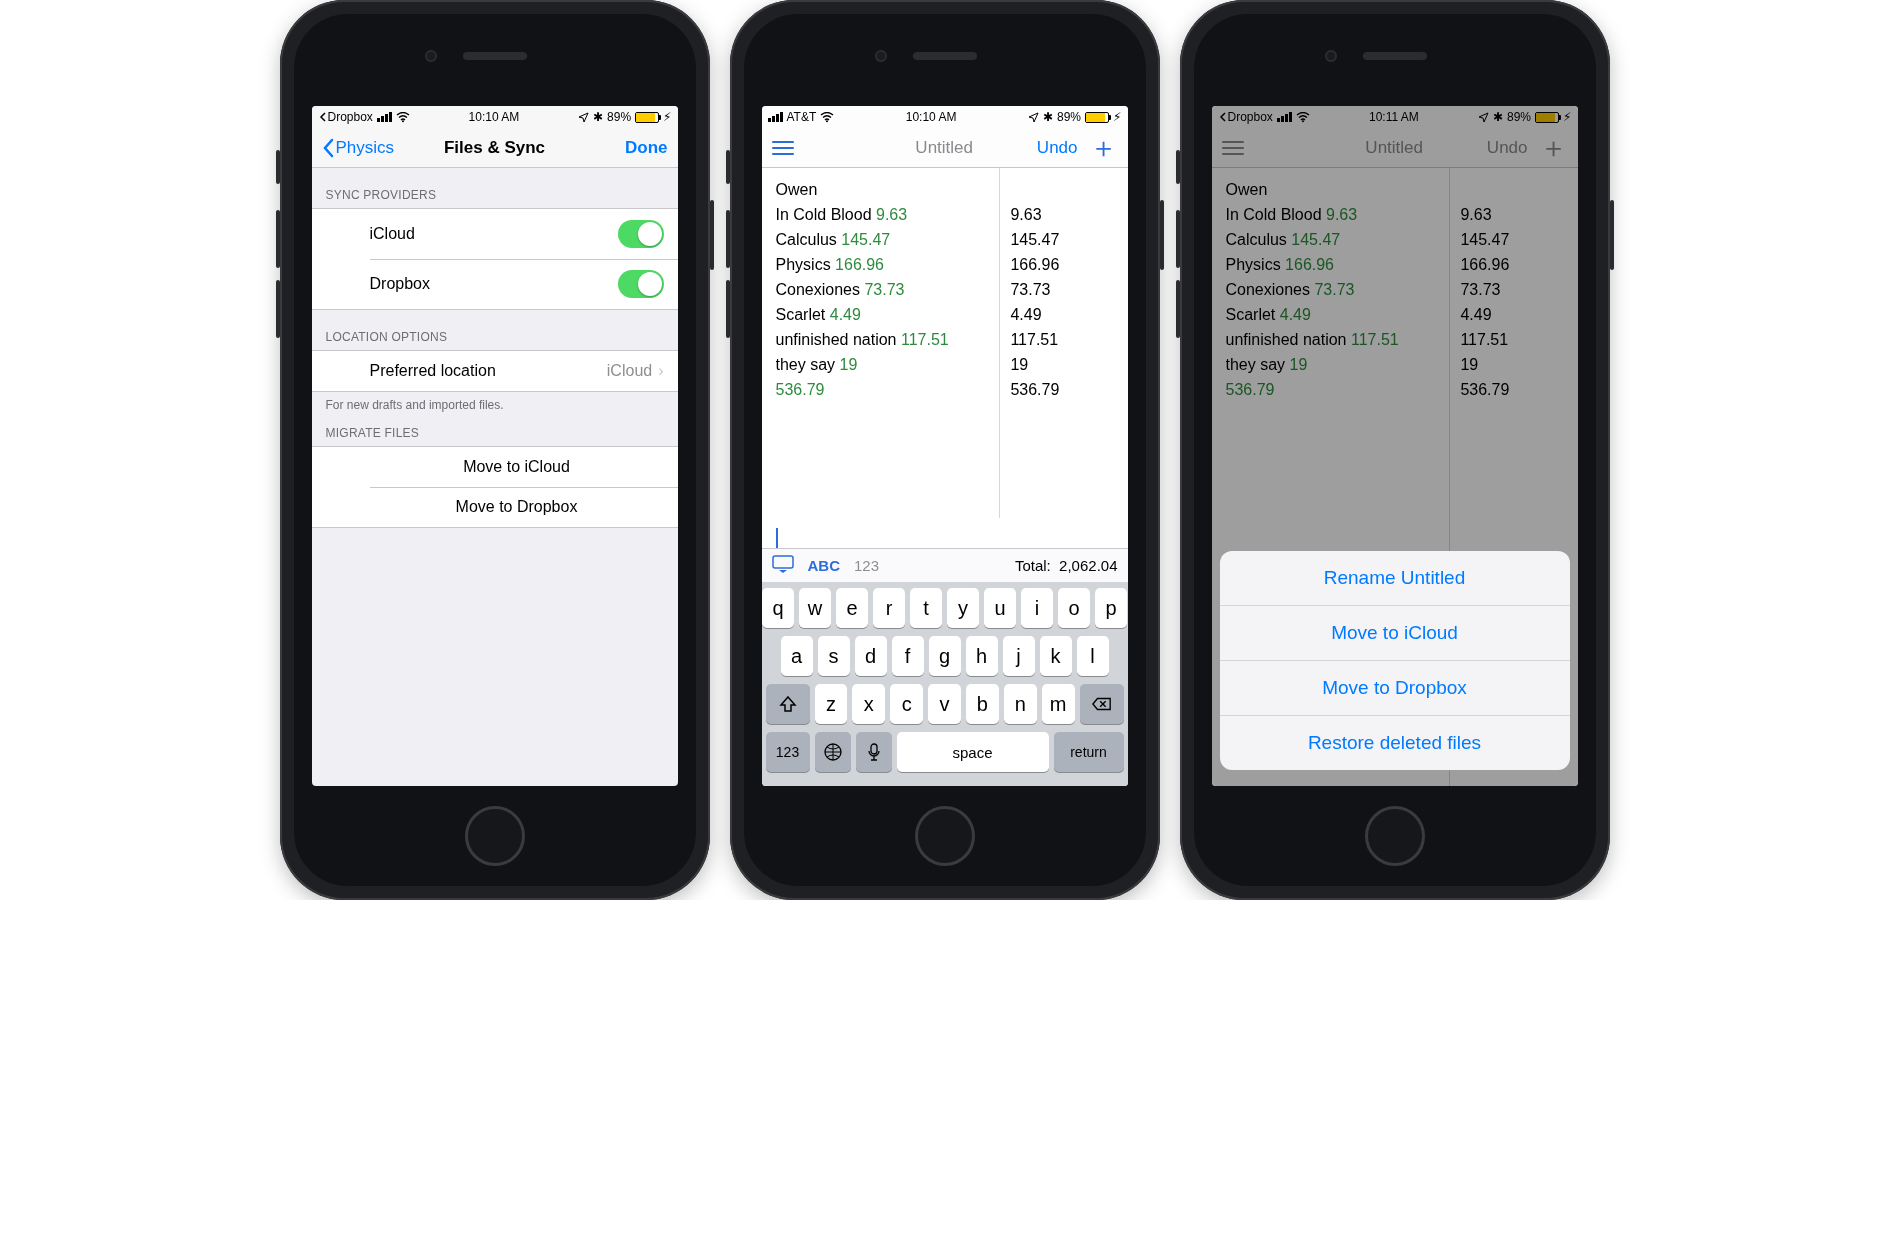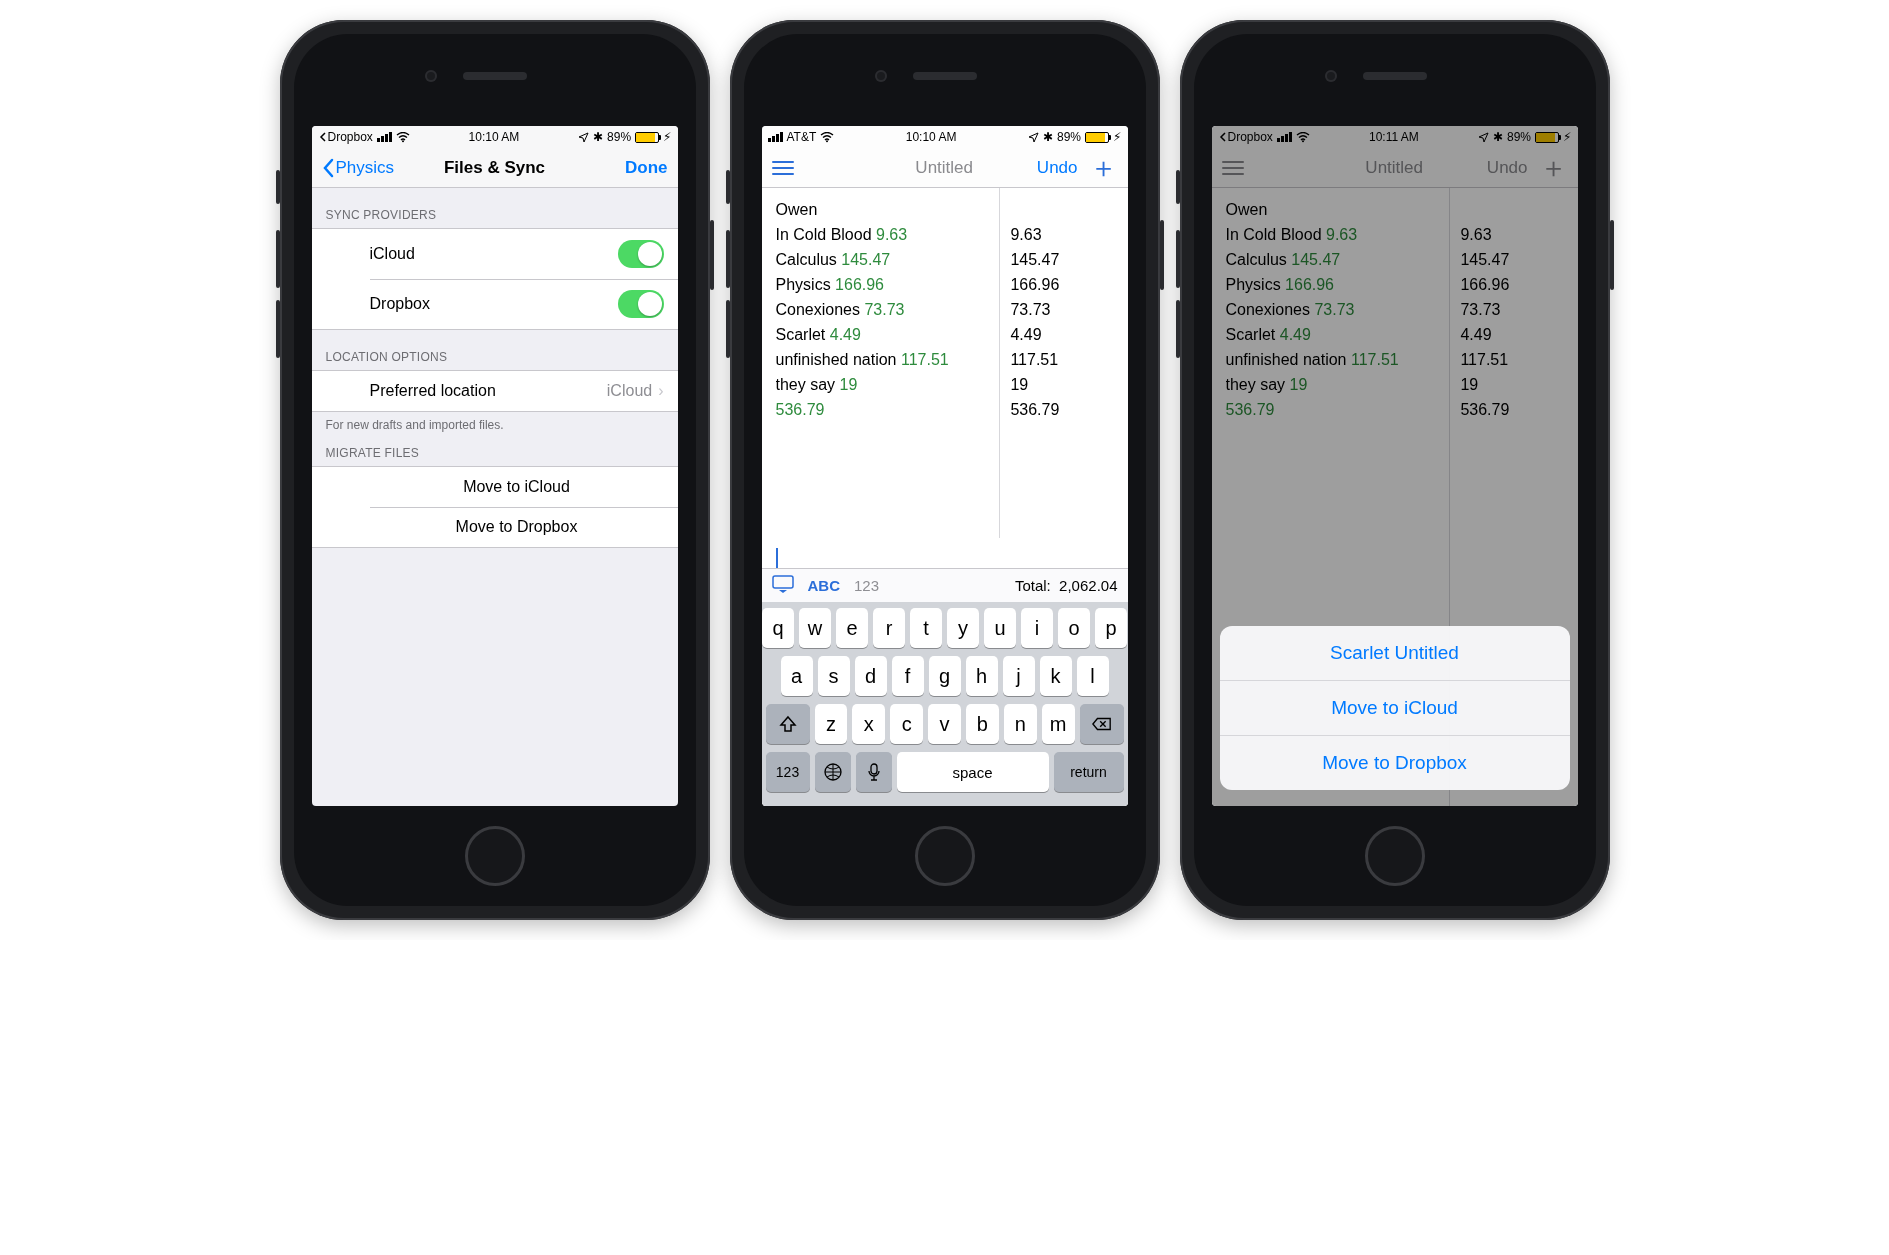--- a/index.html
+++ b/index.html
@@ -1,17 +1,17 @@
 <!DOCTYPE html>
 <html><head>
 <meta charset="utf-8">
 <style>
   * { box-sizing: border-box; margin: 0; padding: 0; }
   body { background: #fff; font-family: -apple-system, "Helvetica Neue", Helvetica, Arial, sans-serif; }
-  .stage { display: flex; gap: 20px; padding: 20px; justify-content: center; align-items: flex-start; }
+  .stage { display: flex; gap: 20px; justify-content: center; align-items: flex-start; }
   .phone {
     width: 430px; height: 900px; background: #1f2023;
     border-radius: 64px; padding: 14px; position: relative;
     box-shadow: inset 0 0 0 2px #3a3b3f, 0 6px 20px rgba(0,0,0,.25);
   }
   .phone-inner {
     width: 100%; height: 100%; background: #111215;
     border-radius: 54px; padding: 10px 10px; position: relative;
   }
   .side-btn { position:absolute; background:#2a2b2f; border-radius:2px; }
@@ -464,23 +464,24 @@
                 <div class="line">117.51</div>
                 <div class="line">19</div>
                 <div class="line">536.79</div>
               </div>
         </div>
       </div>
 
       <div class="overlay"></div>
       <div class="sheet">
         <div class="sheet-group" id="sheet-actions">
-              <div class="sheet-btn">Scarlet Untitled</div>
+              <div class="sheet-btn">Rename Untitled</div>
               <div class="sheet-btn">Move to iCloud</div>
               <div class="sheet-btn">Move to Dropbox</div>
+              <div class="sheet-btn">Restore deleted files</div>
             </div>
       </div>
     </div>
     <div class="home-btn"></div>
   </div>
 </div>
 
 </div>
 
 </body></html>

